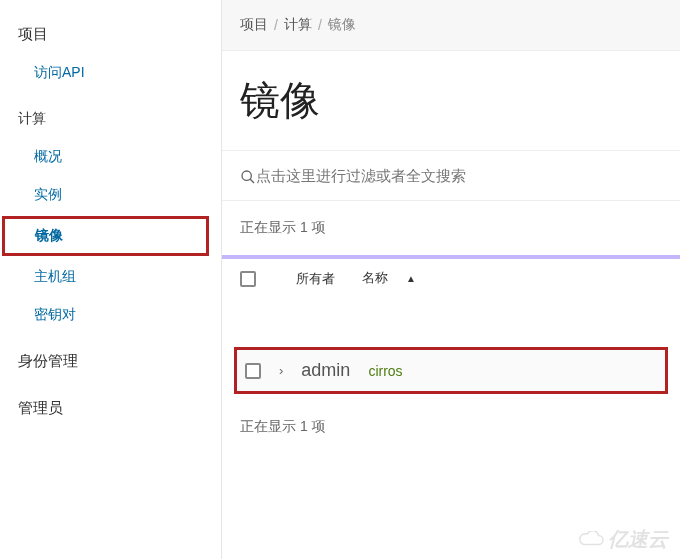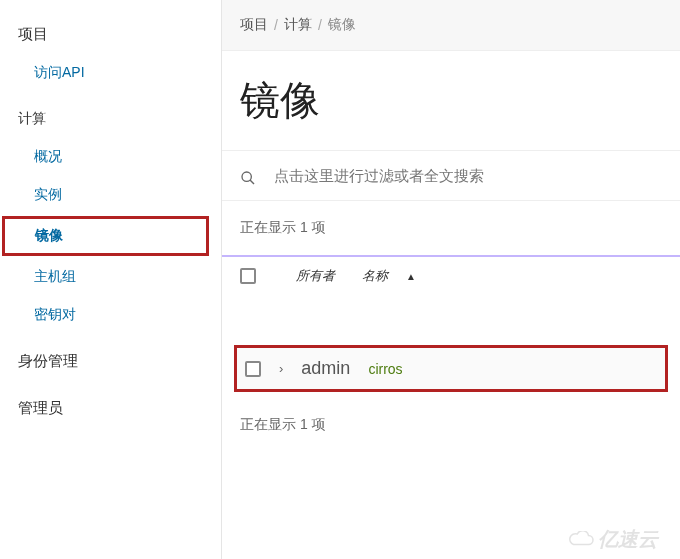--- a/index.html
+++ b/index.html
@@ -17,43 +17,43 @@
     
     
     .main { flex: 1; padding: 0; }
     .breadcrumb { background: #f7f7f7; padding: 16px 18px; color: #777; font-size: 14px; border-bottom: 1px solid #eee; display: flex; gap: 6px; align-items: center; }
     .breadcrumb .bc-item { color: #555; }
     .breadcrumb .bc-sep { color: #aaa; }
     .breadcrumb .bc-active { color: #888; }
     
     .page-title { font-size: 40px; font-weight: 400; padding: 22px 18px 22px 18px; color: #222; }
     
-    .search-row { display: flex; align-items: flex-end; padding: 16px 18px 14px 18px; border-top: 1px solid #eee; border-bottom: 1px solid #eee; gap: 18px; }
+    .search-row { display: flex; align-items: center; padding: 16px 18px 14px 18px; border-top: 1px solid #eee; border-bottom: 1px solid #eee; }
     .search-icon { width: 16px; height: 16px; color: #666; flex-shrink: 0; }
     .search-hint { color: #777; font-size: 15px; }
     
     .count-row { padding: 18px 18px; color: #666; font-size: 14px; }
     
-    .table-header { display: flex; align-items: center; padding: 10px 18px; border-top: 2px solid #c4b5fd; font-style: italic; }
+    .table-header { display: flex; align-items: flex-end; padding: 10px 18px; border-top: 4px solid #c4b5fd; }
     .checkbox { width: 16px; height: 16px; border: 2px solid #888; border-radius: 2px; flex-shrink: 0; cursor: pointer; background: #fff; }
     .col-owner { margin-left: 40px; width: 48px; font-size: 13px; color: #333; line-height: 1.2; }
     .col-name { margin-left: 18px; font-size: 13px; color: #333; display: flex; align-items: center; gap: 18px; }
     .sort-caret { font-size: 10px; }
     
     .table-row-wrap { margin-top: 50px; padding: 0 12px; }
     .table-row-box { border: 3px solid #b22222; padding: 10px 8px; display: flex; align-items: center; background: #fafafa; }
     .row-checkbox { width: 16px; height: 16px; border: 2px solid #888; border-radius: 2px; flex-shrink: 0; cursor: pointer; background: #fff; }
     .row-expand { margin-left: 18px; color: #666; font-size: 13px; cursor: pointer; }
     .row-owner { margin-left: 18px; color: #555; font-size: 18px; }
     .row-name { margin-left: 18px; color: #4d7c0f; font-size: 14px; cursor: pointer; }
     
     .count-row-bottom { padding: 24px 18px 0 18px; color: #666; font-size: 14px; }
     
     
-    .watermark { position: absolute; bottom: 6px; right: 22px; color: #ccc; font-size: 20px; font-style: italic; font-weight: bold; display: flex; align-items: center; gap: 2px; opacity: 0.55; pointer-events: none; }
+    .watermark { position: absolute; bottom: 6px; right: 12px; color: #ccc; font-size: 20px; font-style: italic; font-weight: bold; display: flex; align-items: center; gap: 2px; opacity: 0.55; pointer-events: none; }
     .watermark svg { width: 30px; height: 18px; }
   </style>
 </head>
 <body>
 
 <div class="layout">
   <div class="sidebar">
     <div class="nav-item top">项目</div>
     <div class="nav-sub-item">访问API</div>
     <div class="nav-item nav-section">计算</div>

